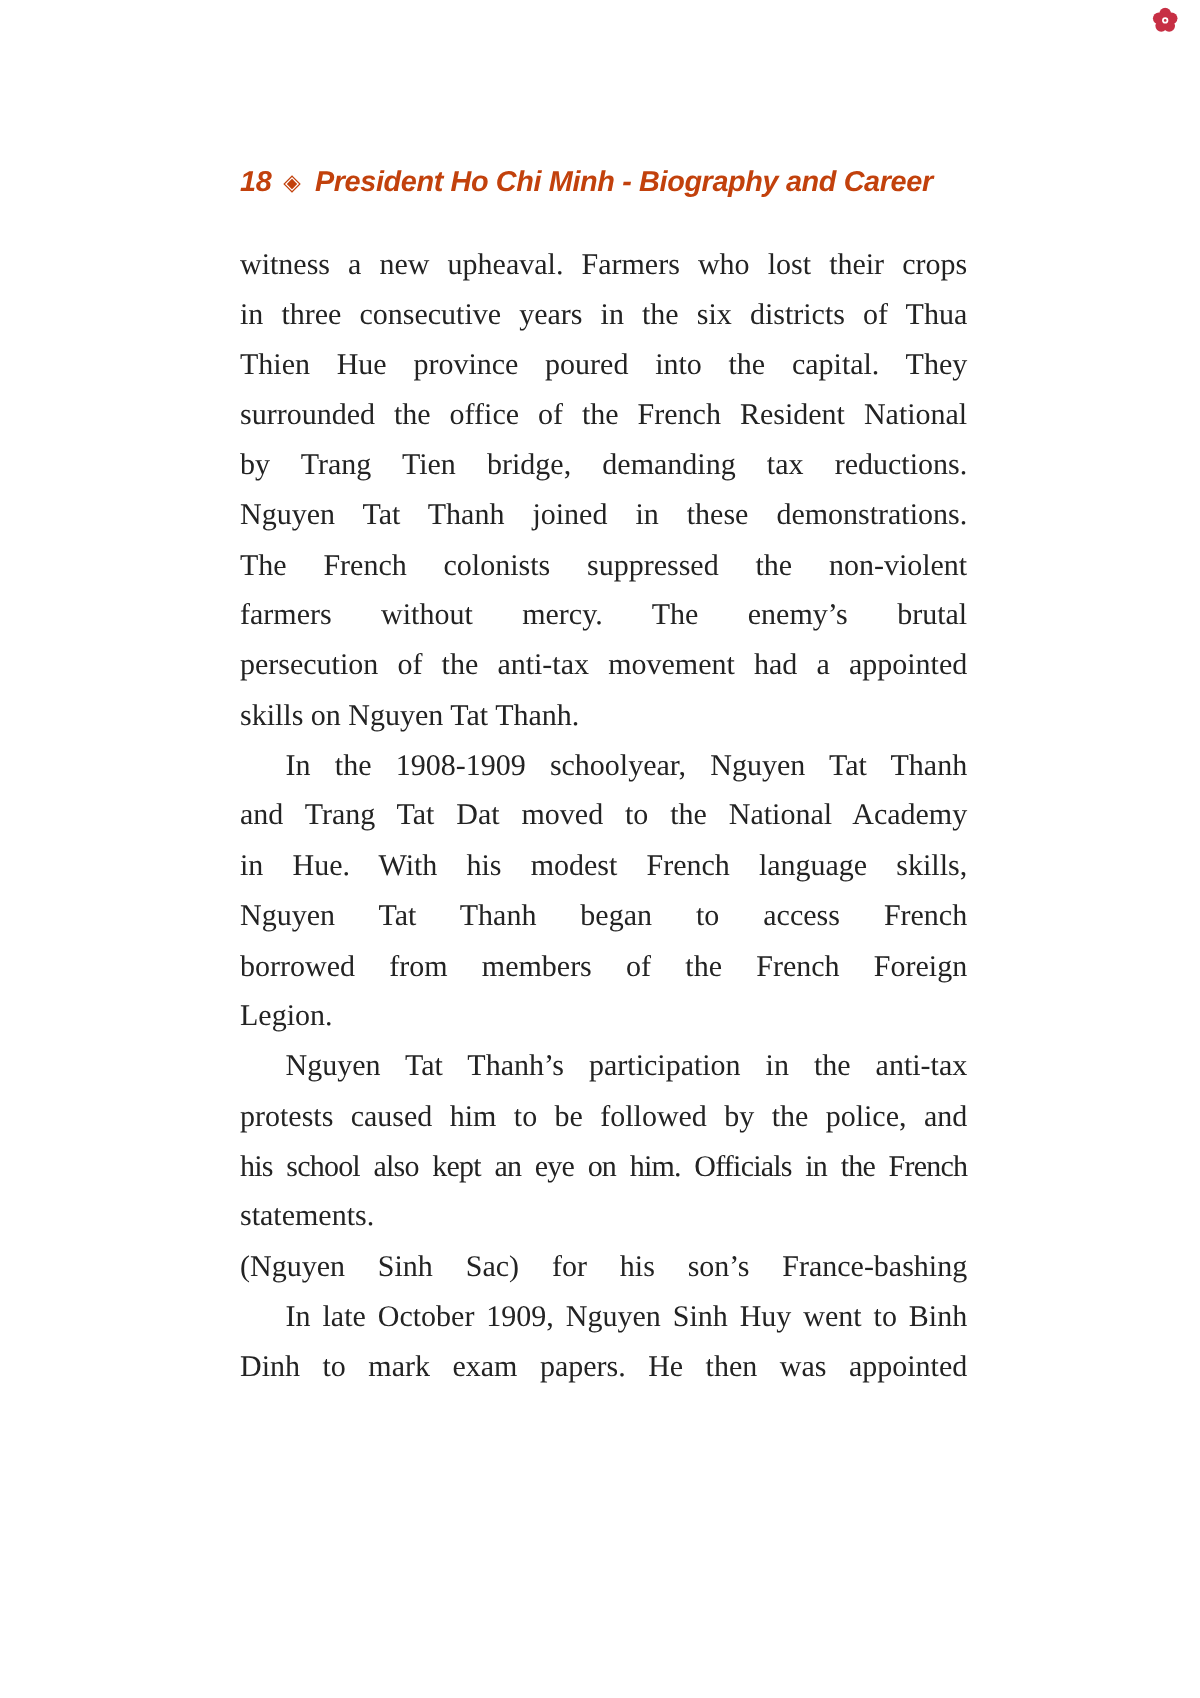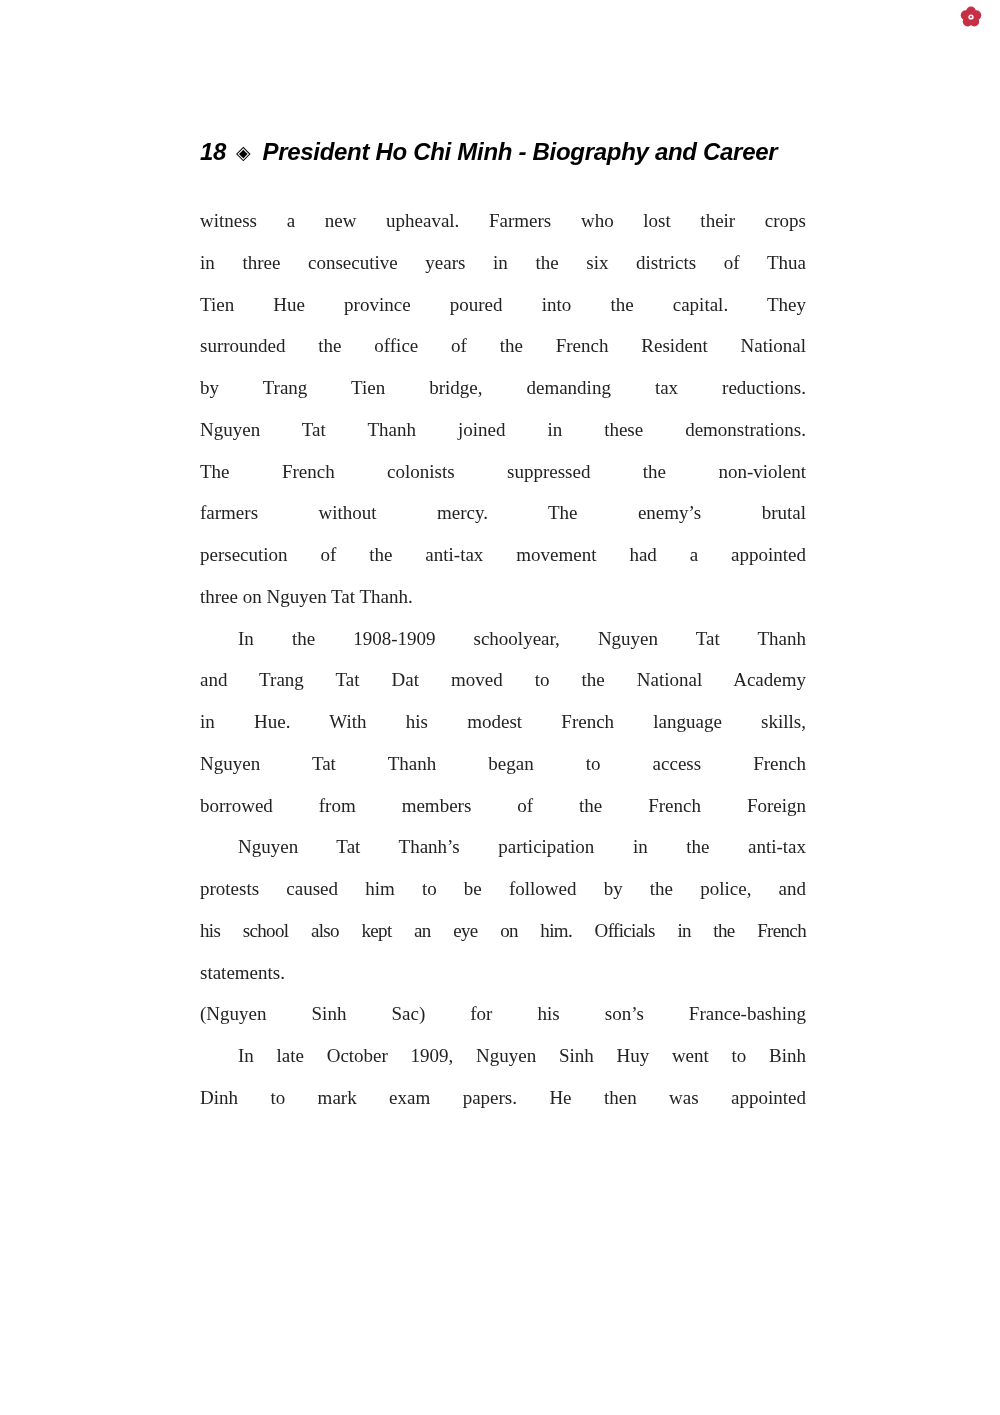--- a/index.html
+++ b/index.html
@@ -26,40 +26,40 @@
     position: absolute;
     left: 200px;
     top: 138px;
     width: 640px;
     height: 32px;
     font-family: "Liberation Sans", "DejaVu Sans", sans-serif;
     font-weight: bold;
     font-style: italic;
     font-size: 24px;
     letter-spacing: -0.3px;
-    color: #000000;
+    color: #c2410c;
     white-space: nowrap;
   }
   .running-head .pagenum {
     margin-right: 10px;
   }
   .running-head .diamond {
     font-style: normal;
     font-family: "DejaVu Sans", sans-serif;
     font-size: 19px;
     margin-right: 12px;
     position: relative;
     top: -1px;
   }
   .textblock {
     position: absolute;
     left: 200px;
     top: 200px;
     width: 606px;
-    font-size: 19px;
+    font-size: 25px;
     line-height: 41.75px;
     color: #232323;
   }
   .para { margin: 0; }
   .line {
     text-align: justify;
     white-space: normal;
     height: 41.75px;
     overflow: visible;
   }
@@ -87,35 +87,36 @@
   </div>
 
   <header class="running-head">
     <span class="pagenum">18</span><span class="diamond">◈</span><span class="title">President Ho Chi Minh - Biography and Career</span>
   </header>
 
   <main class="textblock" id="textblock">
       <div class="para">
         <div class="line j">witness a new upheaval. Farmers who lost their crops</div>
         <div class="line j">in three consecutive years in the six districts of Thua</div>
-        <div class="line j">Tien Hue province poured into the capital. They</div>
+        <div class="line j">Thien Hue province poured into the capital. They</div>
         <div class="line j">surrounded the office of the French Resident National</div>
         <div class="line j">by Trang Tien bridge, demanding tax reductions.</div>
         <div class="line j">Nguyen Tat Thanh joined in these demonstrations.</div>
         <div class="line j">The French colonists suppressed the non-violent</div>
         <div class="line j">farmers without mercy. The enemy’s brutal</div>
         <div class="line j">persecution of the anti-tax movement had a appointed</div>
-        <div class="line">three on Nguyen Tat Thanh.</div>
+        <div class="line">skills on Nguyen Tat Thanh.</div>
       </div>
       <div class="para">
         <div class="line j indent">In the 1908-1909 schoolyear, Nguyen Tat Thanh</div>
         <div class="line j">and Trang Tat Dat moved to the National Academy</div>
         <div class="line j">in Hue. With his modest French language skills,</div>
         <div class="line j">Nguyen Tat Thanh began to access French</div>
         <div class="line j">borrowed from members of the French Foreign</div>
+        <div class="line">Legion.</div>
       </div>
       <div class="para">
         <div class="line j indent">Nguyen Tat Thanh’s participation in the anti-tax</div>
         <div class="line j">protests caused him to be followed by the police, and</div>
         <div class="line j tight">his school also kept an eye on him. Officials in the French</div>
         <div class="line">statements.</div>
         <div class="line j">(Nguyen Sinh Sac) for his son’s France-bashing</div>
       </div>
       <div class="para">
         <div class="line j indent">In late October 1909, Nguyen Sinh Huy went to Binh</div>

